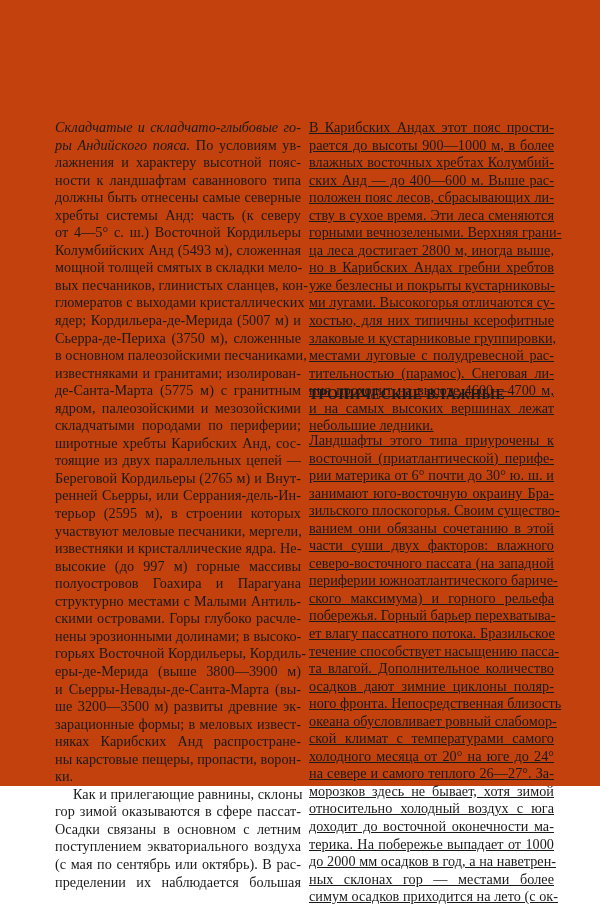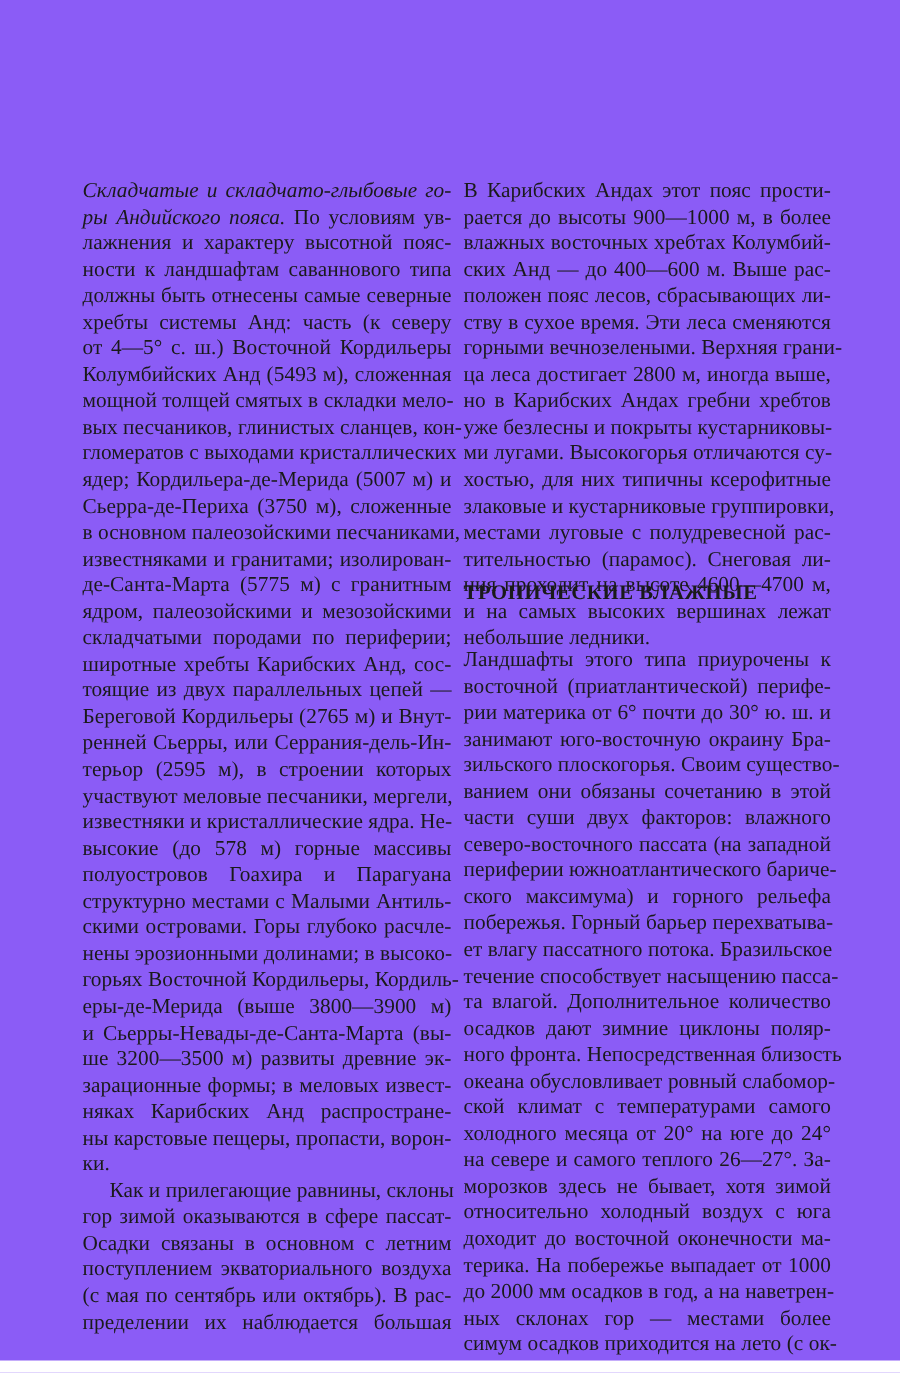--- a/index.html
+++ b/index.html
@@ -1,21 +1,21 @@
 <!DOCTYPE html>
 <html><head>
   <meta charset="utf-8">
   <style>
     html, body { margin: 0; padding: 0; background: #ffffff; }
     body { width: 600px; height: 915px; position: relative; overflow: hidden;
            font-family: "Liberation Serif", "DejaVu Serif", serif; color: #1a1a1a; }
-    .page { position: absolute; left: 0; top: 0; width: 600px; height: 907px; background: #8b5cf6; }
+    .page { position: absolute; left: 0; top: 0; width: 600px; height: 786px; background: #c2410c; }
     .col { position: absolute; top: 119px; width: 246px; }
     .col-left { left: 55px; }
-    .col-right { left: 309px; width: 245px; }
+    .col-right { left: 309px; width: 245px; text-decoration: underline; }
     .line { display: block; height: 17.55px; line-height: 17.55px; font-size: 14.2px;
             white-space: nowrap; text-align: justify; text-align-last: justify; letter-spacing: 0.05px; }
     .line.last { text-align-last: left; }
     .line.indent { text-indent: 18px; }
     .it { font-style: italic; }
     .heading { font-family: "Liberation Serif", "DejaVu Serif", serif; font-weight: bold;
                font-size: 13.8px; letter-spacing: 0.4px; line-height: 17px; margin: 0; }
     .heading-block { position: absolute; left: 309px; top: 386px; width: 245px; }
   </style>
 </head>
@@ -42,21 +42,21 @@
       <span class="line">де-Санта-Марта (5775 м) с гранитным</span>
       <span class="line">ядром, палеозойскими и мезозойскими</span>
       <span class="line">складчатыми породами по периферии;</span>
       <span class="line">широтные хребты Карибских Анд, сос-</span>
       <span class="line">тоящие из двух параллельных цепей —</span>
       <span class="line">Береговой Кордильеры (2765 м) и Внут-</span>
       <span class="line">ренней Сьерры, или Серрания-дель-Ин-</span>
       <span class="line">терьор (2595 м), в строении которых</span>
       <span class="line">участвуют меловые песчаники, мергели,</span>
       <span class="line">известняки и кристаллические ядра. Не-</span>
-      <span class="line">высокие (до 578 м) горные массивы</span>
+      <span class="line">высокие (до 997 м) горные массивы</span>
       <span class="line">полуостровов Гоахира и Парагуана</span>
       <span class="line">структурно местами с Малыми Антиль-</span>
       <span class="line">скими островами. Горы глубоко расчле-</span>
       <span class="line">нены эрозионными долинами; в высоко-</span>
       <span class="line">горьях Восточной Кордильеры, Кордиль-</span>
       <span class="line">еры-де-Мерида (выше 3800—3900 м)</span>
       <span class="line">и Сьерры-Невады-де-Санта-Марта (вы-</span>
       <span class="line">ше 3200—3500 м) развиты древние эк-</span>
       <span class="line">зарационные формы; в меловых извест-</span>
       <span class="line">няках Карибских Анд распростране-</span>

